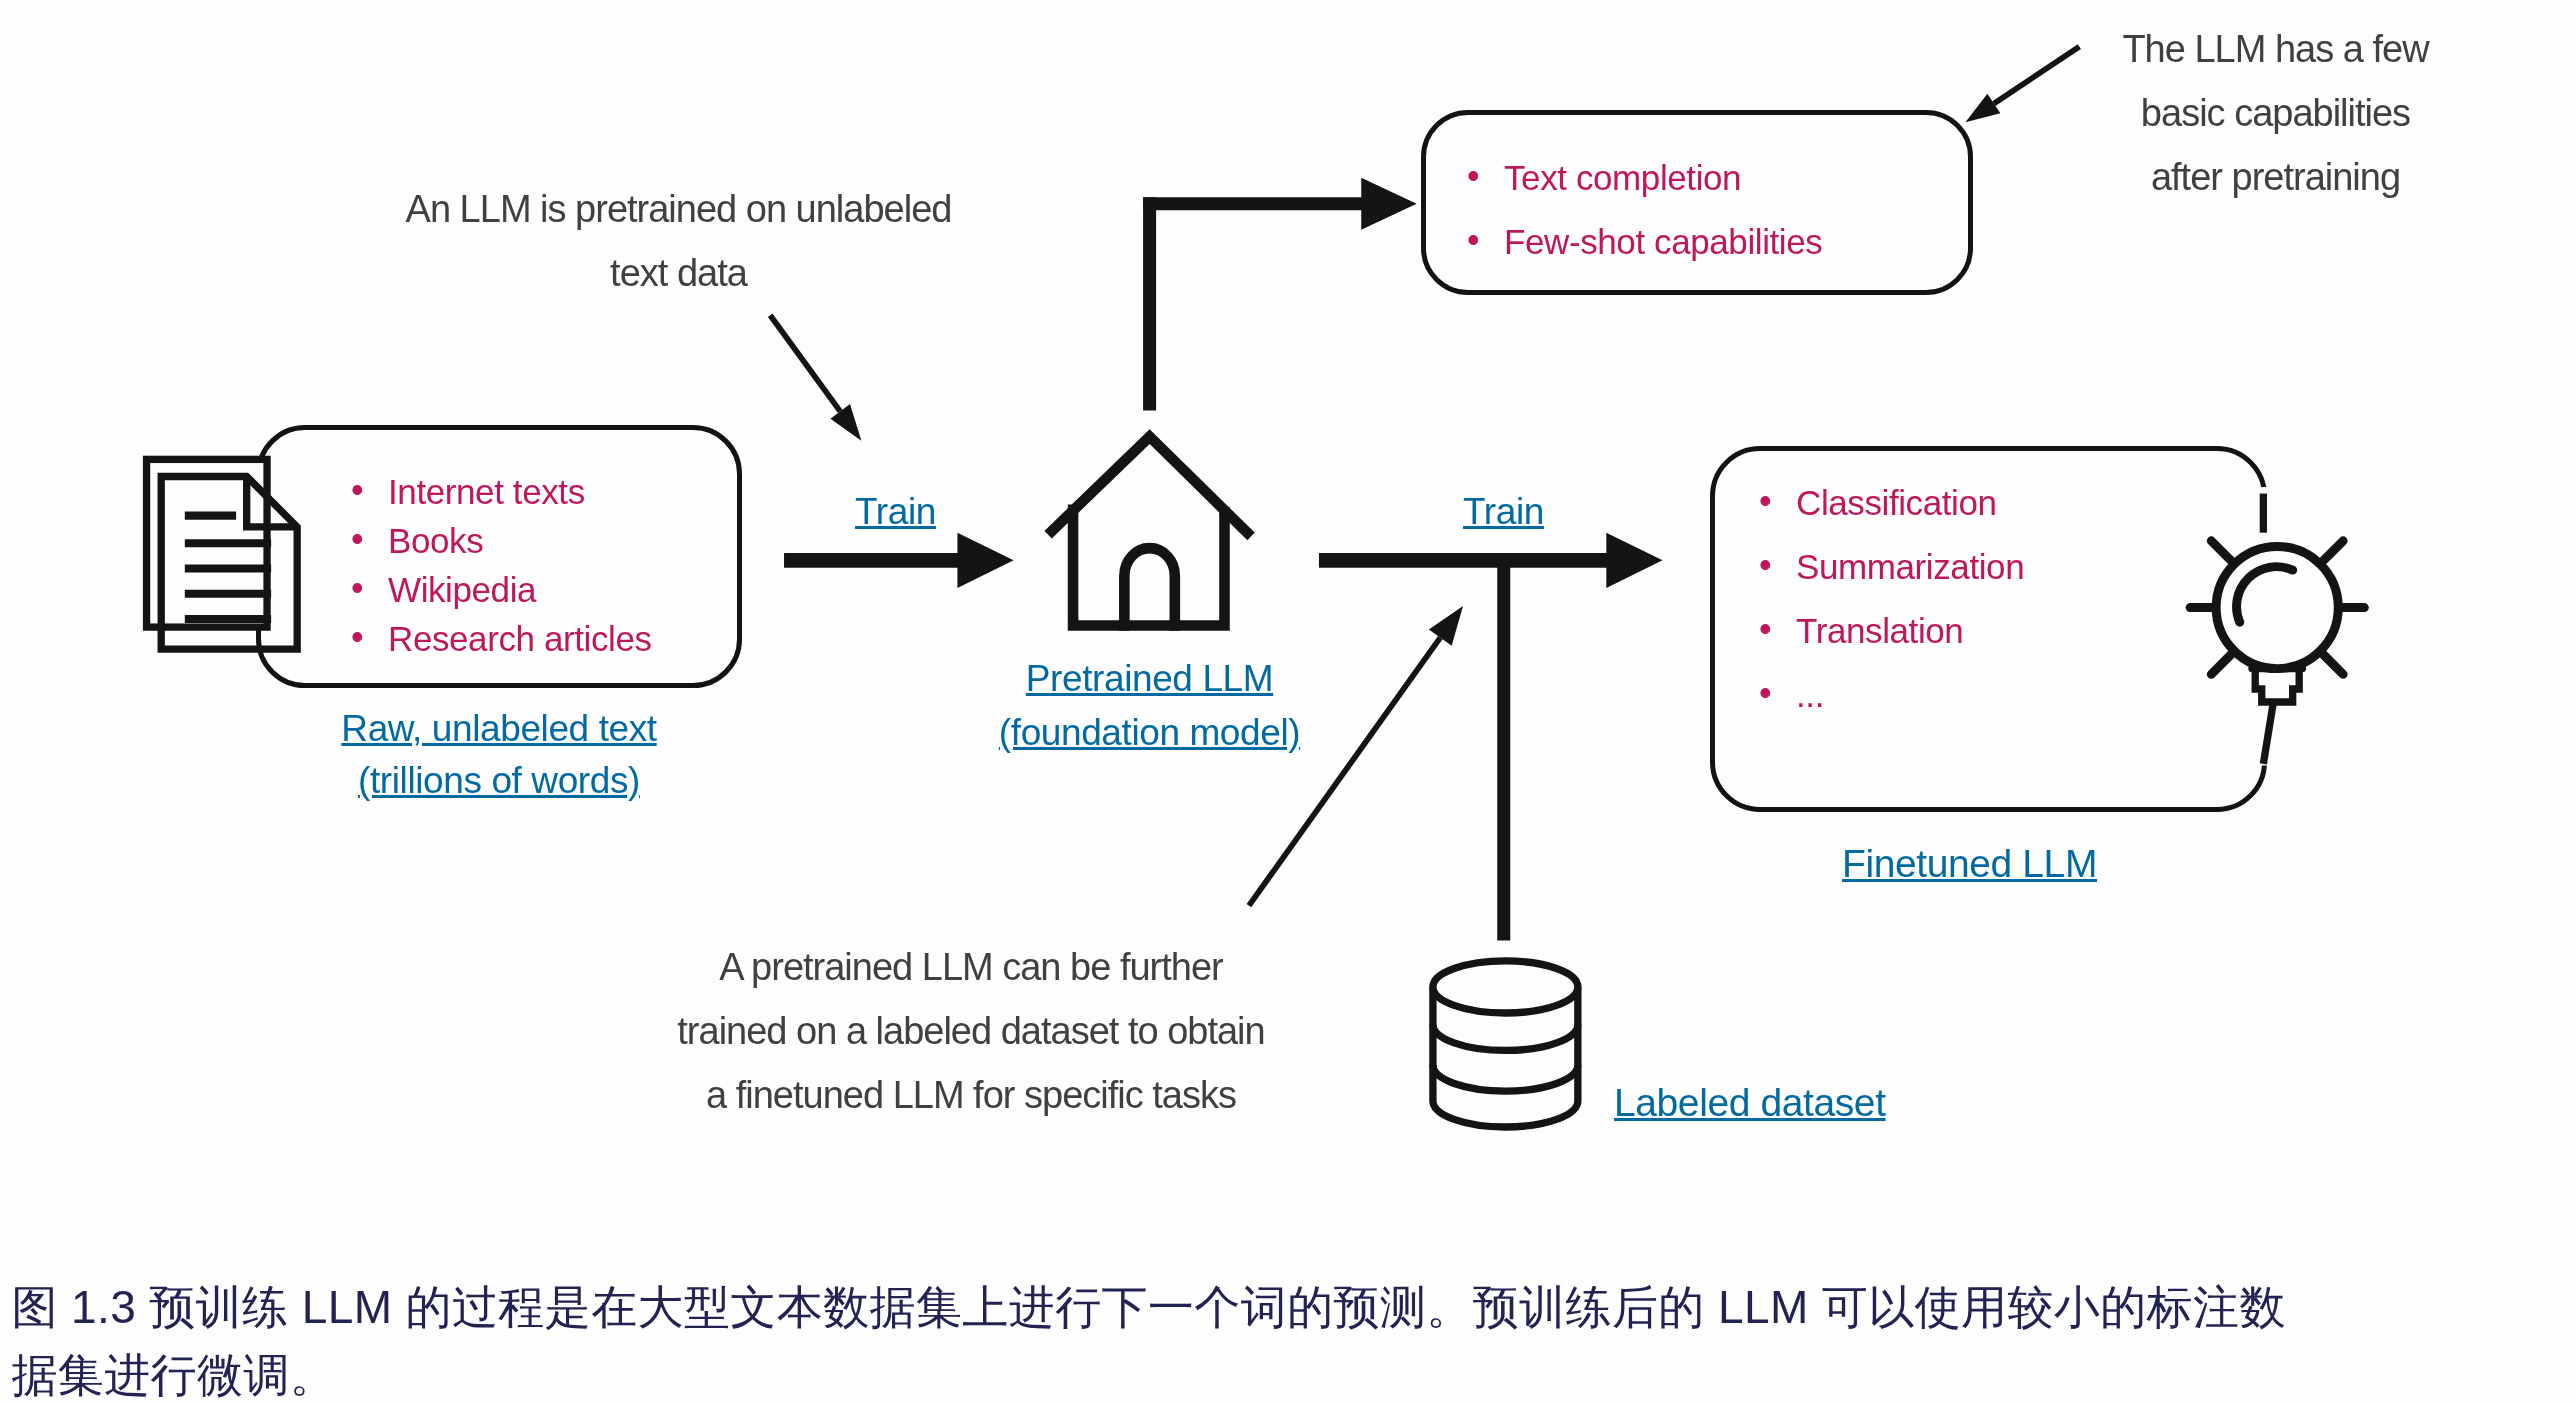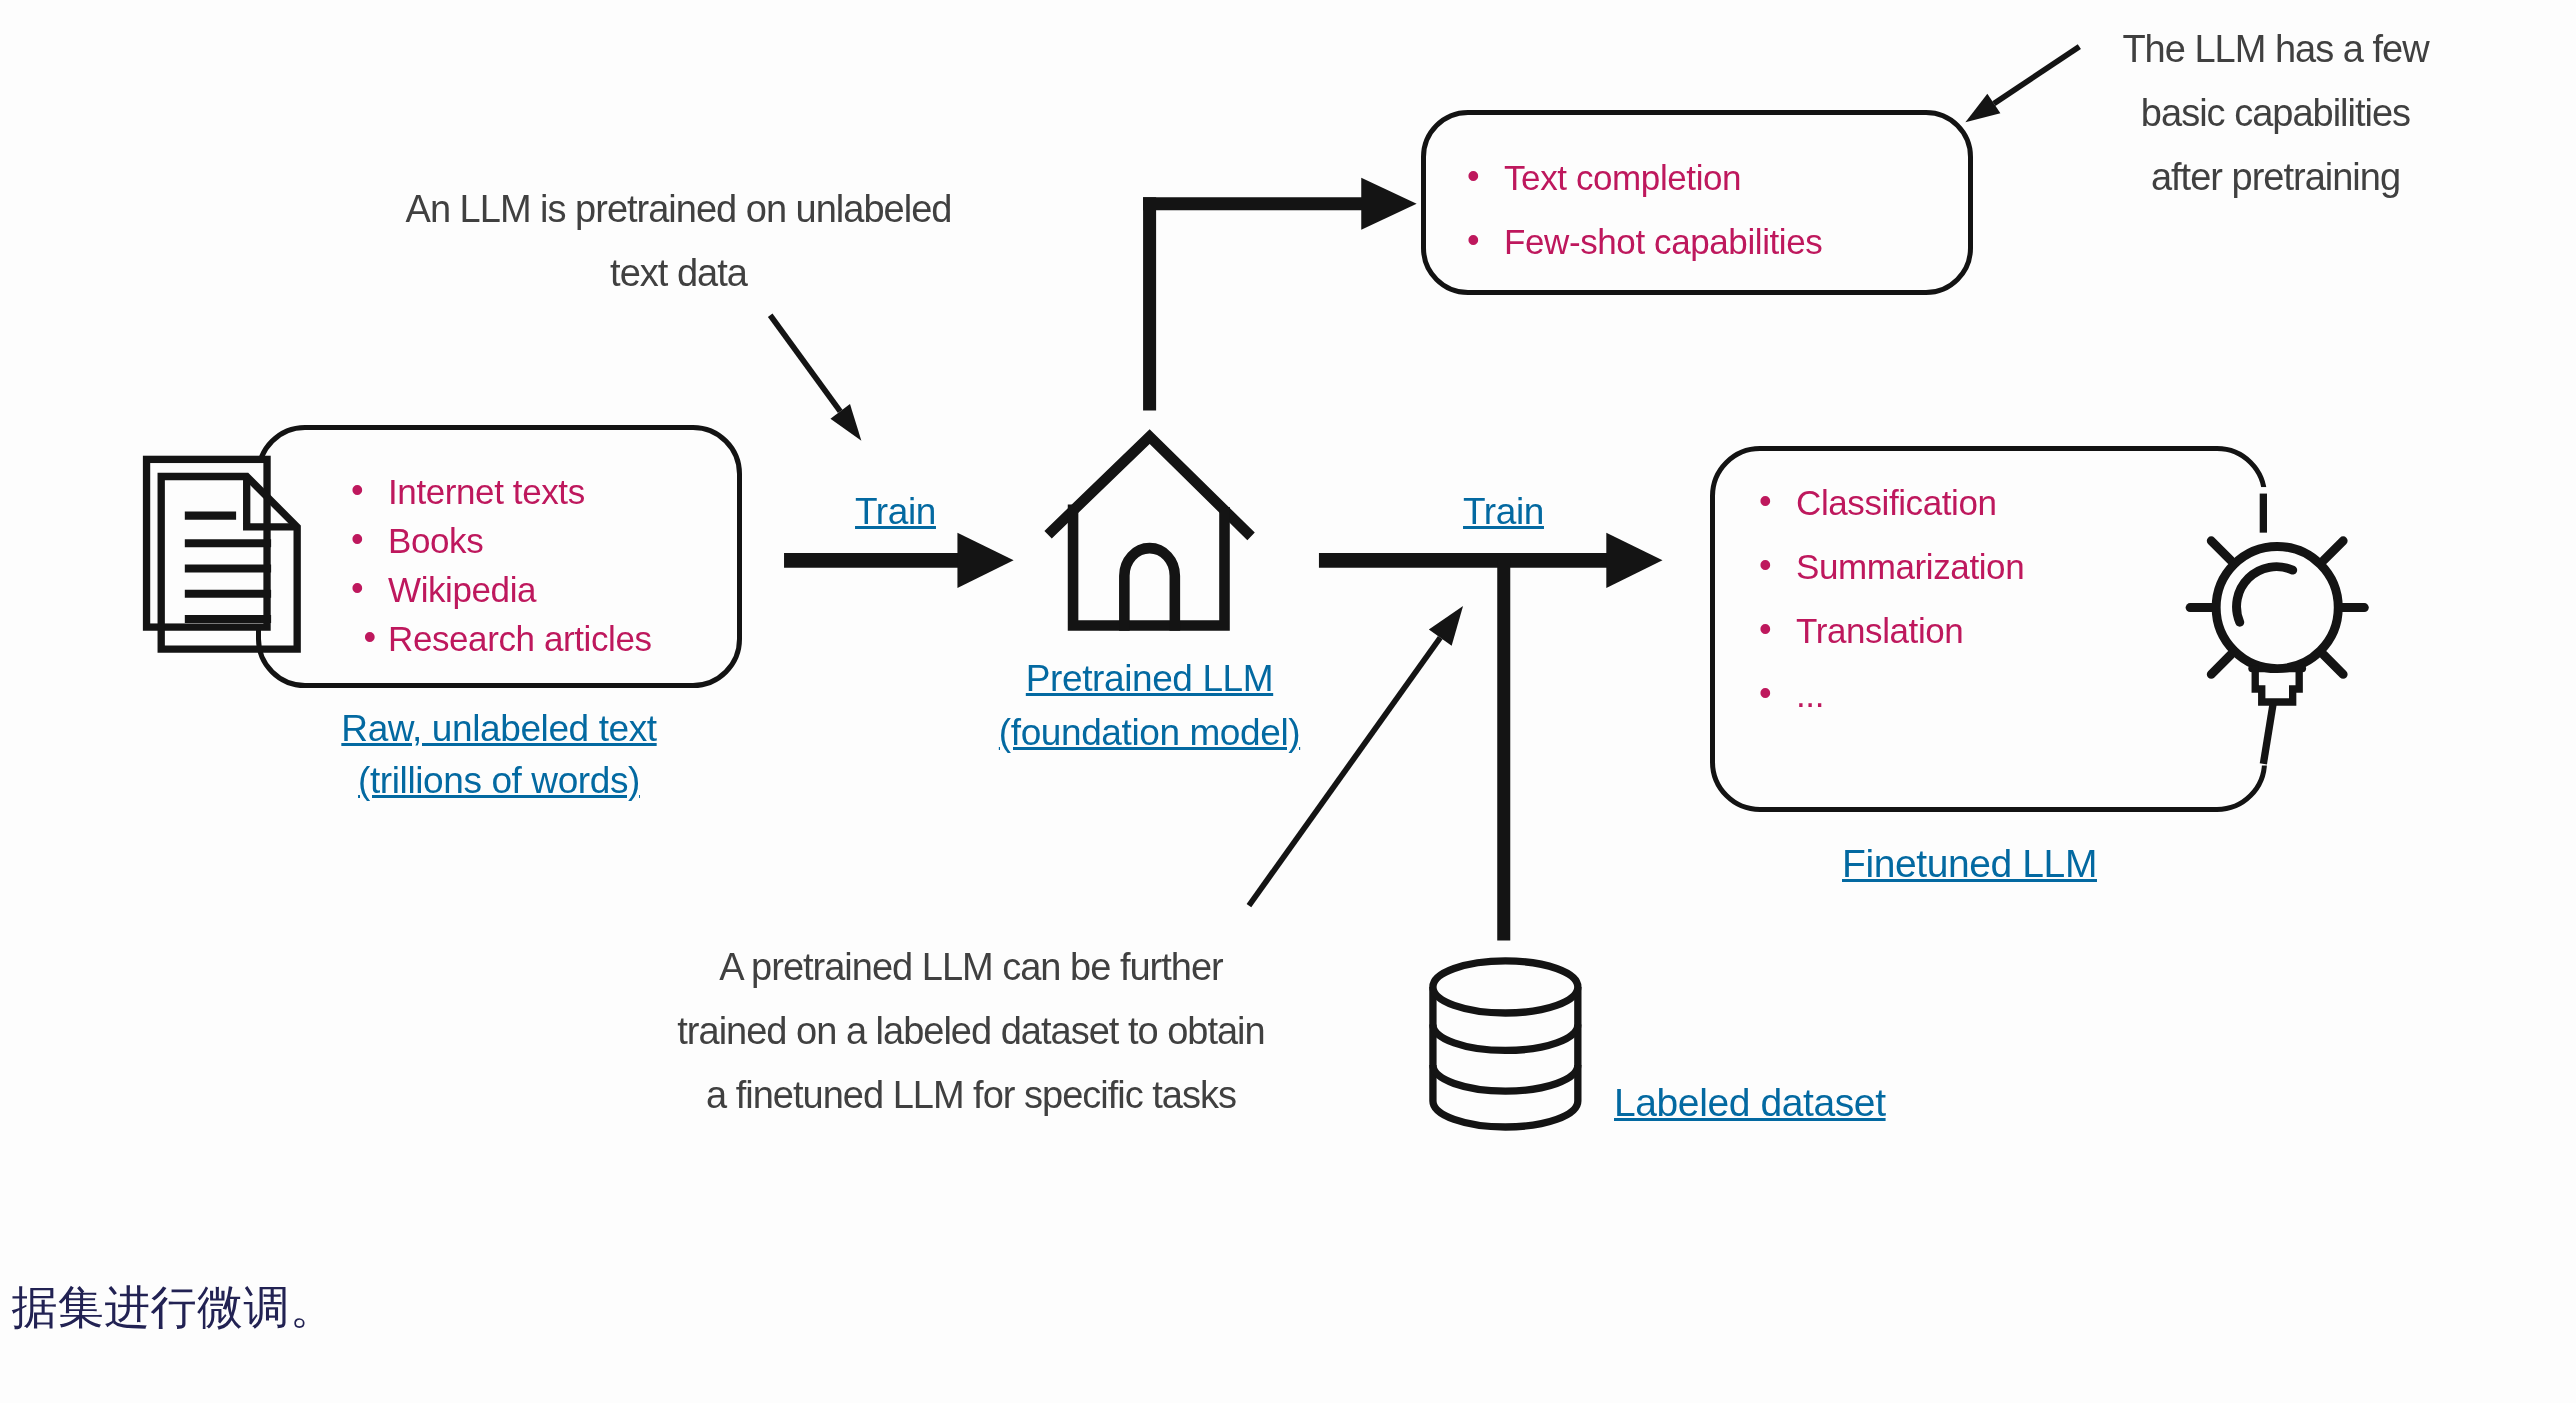--- a/index.html
+++ b/index.html
@@ -59,21 +59,21 @@
   <div>A pretrained LLM can be further</div>
   <div>trained on a labeled dataset to obtain</div>
   <div>a finetuned LLM for specific tasks</div>
 </div>
 
 <div class="box" style="left:256px;top:425px;width:486px;height:263px;">
   <ul style="padding:37px 8px 0 90px;">
     <li style="height:49px;">Internet texts</li>
     <li style="height:49px;">Books</li>
     <li style="height:49px;">Wikipedia</li>
-    <li style="height:49px;text-align:center;">Research articles</li>
+    <li style="height:49px;">Research articles</li>
   </ul>
 </div>
 
 <div class="box" style="left:1421px;top:110px;width:552px;height:185px;border-radius:47px;">
   <ul style="padding:31px 0 0 41px;">
     <li style="height:64px;">Text completion</li>
     <li style="height:64px;">Few-shot capabilities</li>
   </ul>
 </div>
 
@@ -97,20 +97,21 @@
 </div>
 
 <div class="lbl" style="left:1766px;top:837px;width:407px;font-size:39px;">Finetuned LLM</div>
 
 <div class="lbl left" style="left:1614px;top:1076px;width:423px;font-size:39px;">Labeled dataset</div>
 
 <div class="lbl" style="left:814px;top:485px;width:163px;">Train</div>
 <div class="lbl" style="left:1422px;top:485px;width:163px;">Train</div>
 
 <div class="caption" style="color:#222253;">
+  <div>图 1.3 预训练 LLM 的过程是在大型文本数据集上进行下一个词的预测。预训练后的 LLM 可以使用较小的标注数</div>
   <div>据集进行微调。</div>
 </div>
 
 <svg id="overlay" viewBox="0 0 3164 1724">
 
   <g>
     <line x1="963" y1="688" x2="1182" y2="688" stroke-width="18"></line>
     <polygon points="1245,688 1176,654 1176,722"></polygon>
   </g>
 

